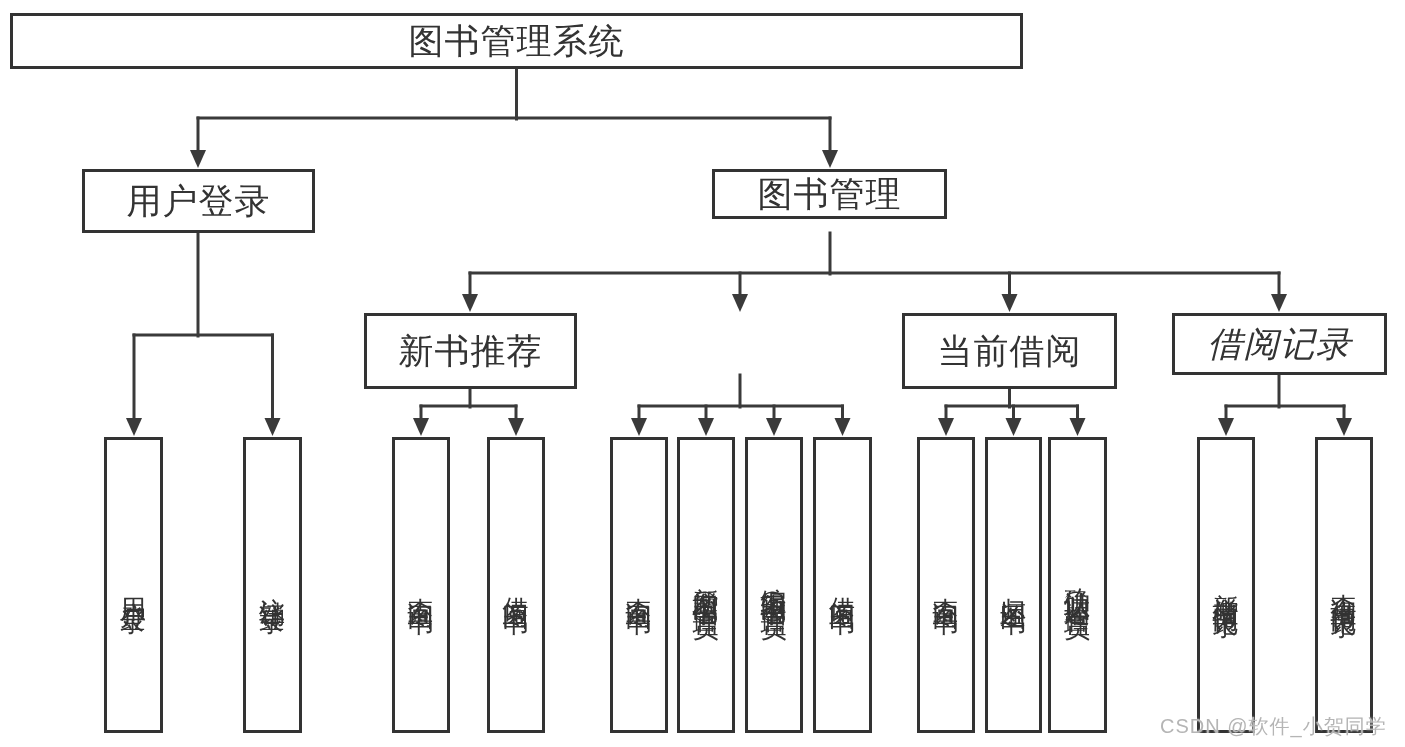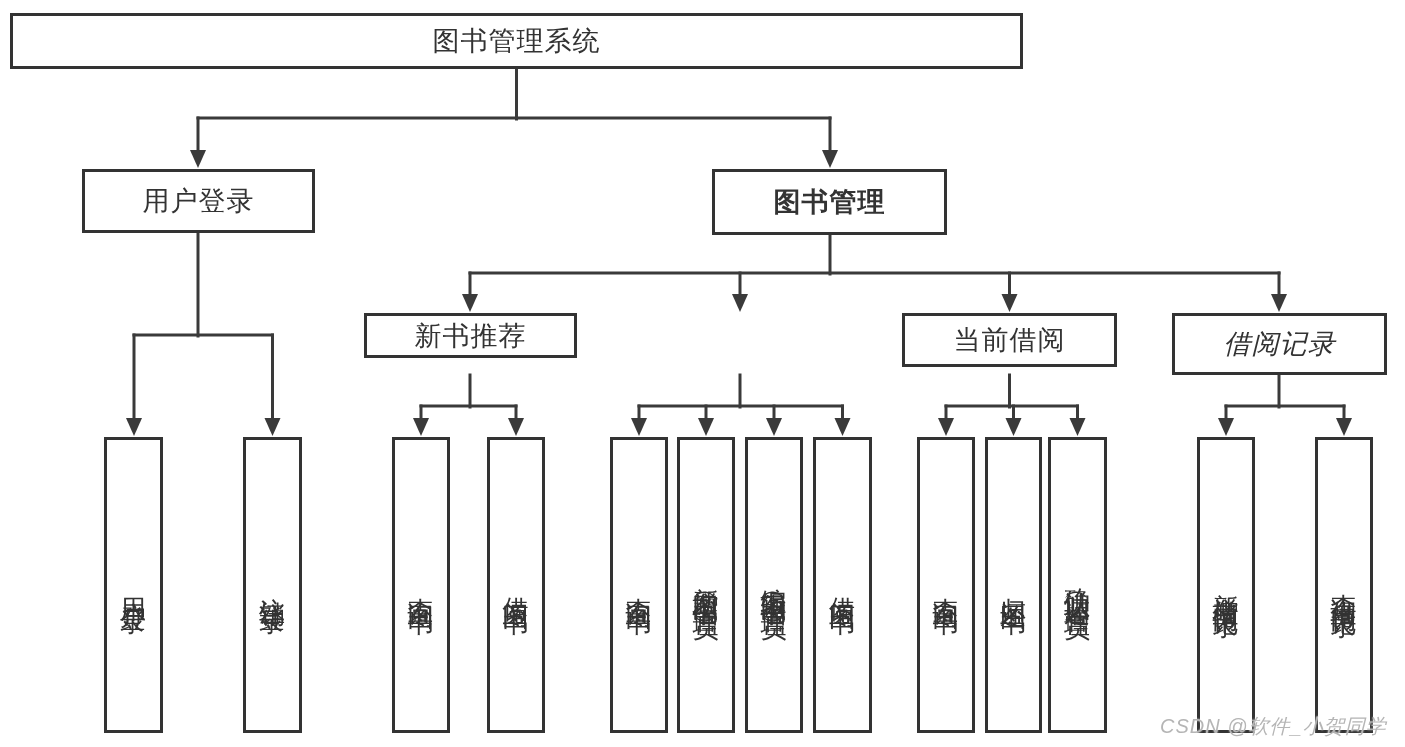--- a/index.html
+++ b/index.html
@@ -5,31 +5,30 @@
   html,body{margin:0;padding:0;background:#ffffff;}
   .stage{
     position:relative;width:1405px;height:747px;background:#ffffff;
     font-family:"Liberation Sans",sans-serif;overflow:hidden;
   }
   .edges{position:absolute;left:0;top:0;}
   .node{
     position:absolute;box-sizing:border-box;
     border:3px solid #333333;background:#ffffff;
     display:flex;align-items:center;justify-content:center;
-    color:#333333;font-size:27px;letter-spacing:1px;white-space:nowrap;
+    color:#333333;font-size:35px;letter-spacing:1px;white-space:nowrap;
   }
   .vert{
     writing-mode:vertical-rl;text-orientation:mixed;
     font-size:26px;letter-spacing:4px;line-height:1;
   }
   .watermark{
     position:absolute;left:1160px;top:713px;width:240px;
     font-size:20px;color:#b5b5b5;letter-spacing:1px;
     text-shadow:0 0 2px #ffffff;
-    font-style:italic;
   }
 </style>
 </head>
 <body>
 
 <div class="stage">
 
   <svg class="edges" id="edges" width="1405" height="747">
       <line x1="516.5" y1="67" x2="516.5" y2="119" stroke="#3a3a3a" stroke-width="3" stroke-linecap="square"></line>
       <line x1="198" y1="233" x2="198" y2="336" stroke="#3a3a3a" stroke-width="3" stroke-linecap="square"></line>
@@ -81,24 +80,24 @@
       <polygon points="1069.5,418 1085.5,418 1077.5,436" fill="#3a3a3a"></polygon>
       <line x1="1226" y1="406" x2="1226" y2="423" stroke="#3a3a3a" stroke-width="3" stroke-linecap="square"></line>
       <polygon points="1218,418 1234,418 1226,436" fill="#3a3a3a"></polygon>
       <line x1="1344" y1="406" x2="1344" y2="423" stroke="#3a3a3a" stroke-width="3" stroke-linecap="square"></line>
       <polygon points="1336,418 1352,418 1344,436" fill="#3a3a3a"></polygon>
     </svg>
 
   <div class="node" style="left:10px;top:13px;width:1013px;height:56px;">图书管理系统</div>
 
   <div class="node" style="left:82px;top:169px;width:233px;height:64px;">用户登录</div>
-  <div class="node" style="left:712px;top:169px;width:235px;height:66px;font-weight:bold;">图书管理</div>
+  <div class="node" style="left:712px;top:169px;width:235px;height:50px;">图书管理</div>
 
-  <div class="node" style="left:364px;top:313px;width:213px;height:45px;">新书推荐</div>
-  <div class="node" style="left:902px;top:313px;width:215px;height:54px;">当前借阅</div>
+  <div class="node" style="left:364px;top:313px;width:213px;height:76px;">新书推荐</div>
+  <div class="node" style="left:902px;top:313px;width:215px;height:76px;">当前借阅</div>
   <div class="node" style="left:1172px;top:313px;width:215px;height:62px;font-style:italic;">借阅记录</div>
 
   <div class="node vert" style="left:104px;top:437px;width:59px;height:296px;">用户登录</div>
   <div class="node vert" style="left:243px;top:437px;width:59px;height:296px;">注销登录</div>
 
   <div class="node vert" style="left:392px;top:437px;width:58px;height:296px;">查询图书</div>
   <div class="node vert" style="left:487px;top:437px;width:58px;height:296px;">借阅图书</div>
 
   <div class="node vert" style="left:610px;top:437px;width:58px;height:296px;">查询图书</div>
   <div class="node vert" style="left:677px;top:437px;width:58px;height:296px;">新增图书（管理员）</div>

